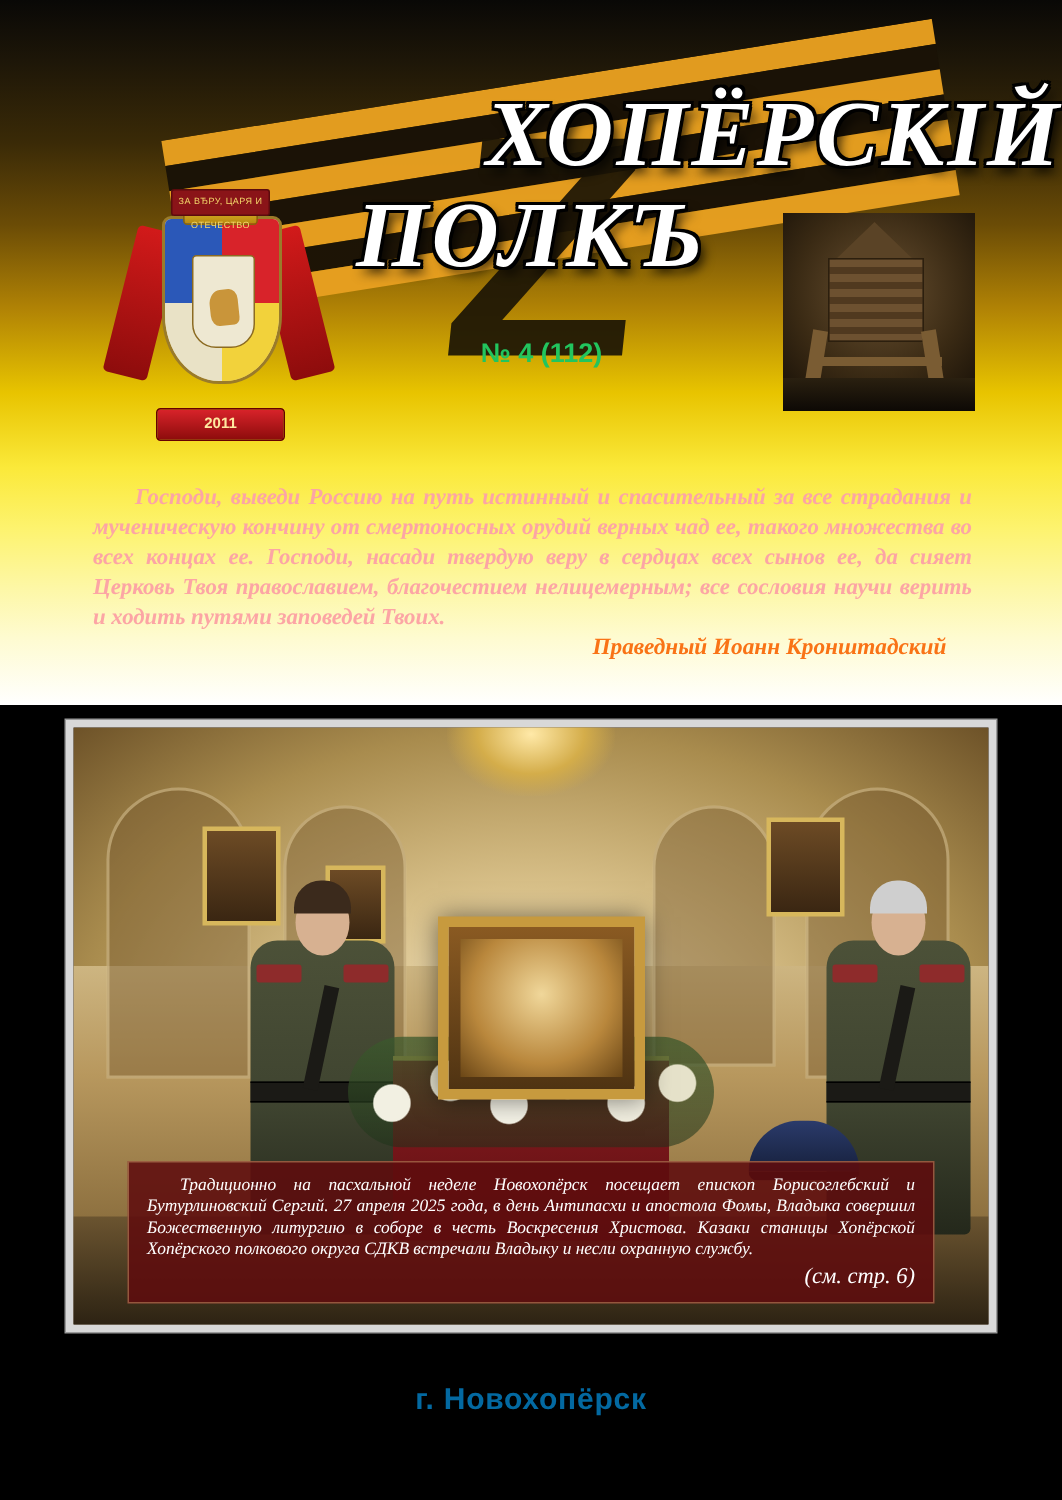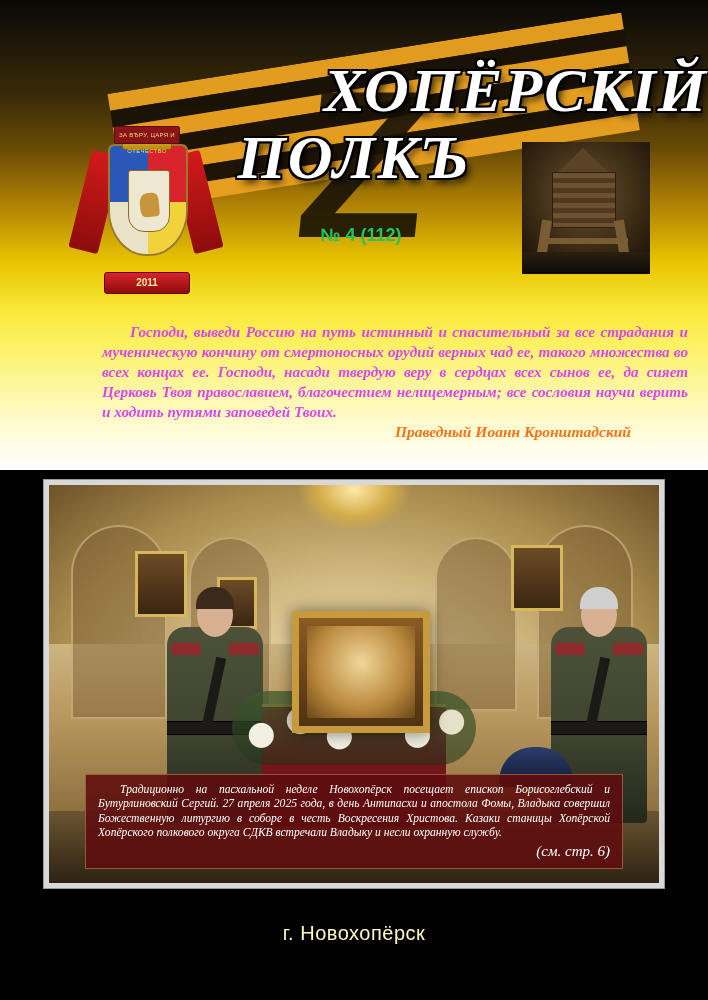--- a/index.html
+++ b/index.html
@@ -191,29 +191,28 @@
     position:absolute; left:0; bottom:0; width:128px; height:22px;
     background: linear-gradient(180deg,#2a2010,#0d0905);
   }
 
   
   .prayer {
     position: absolute;
     left: 62px; top: 322px;
     width: 586px;
     z-index: 9;
-    color: #d946ef;
+    color: #fca5a5;
     font-family: "Liberation Serif", serif;
     font-weight: bold;
     font-style: italic;
     font-size: 15.2px;
     line-height: 20px;
     text-align: justify;
     text-indent: 28px;
-    margin-left: 40px;
   }
   .prayer-author {
     position: absolute;
     left: 45px; top: 423px;
     width: 586px;
     text-align: right;
     z-index: 9;
     color: #f97316;
     font-family: "Liberation Serif", serif;
     font-weight: bold;
@@ -364,23 +363,23 @@
     margin-top: 3px;
     font-size: 15px;
   }
 
   
   .footer-city {
     position: absolute;
     left: 0; top: 922px;
     width: 708px;
     text-align: center;
-    color: #fef9c3;
+    color: #0369a1;
     font-family: "Liberation Sans", sans-serif;
-    font-weight: normal;
+    font-weight: bold;
     font-size: 20px;
     letter-spacing: .5px;
   }
 </style>
 </head>
 <body>
 
 <div class="page">
 
   <div class="masthead">

